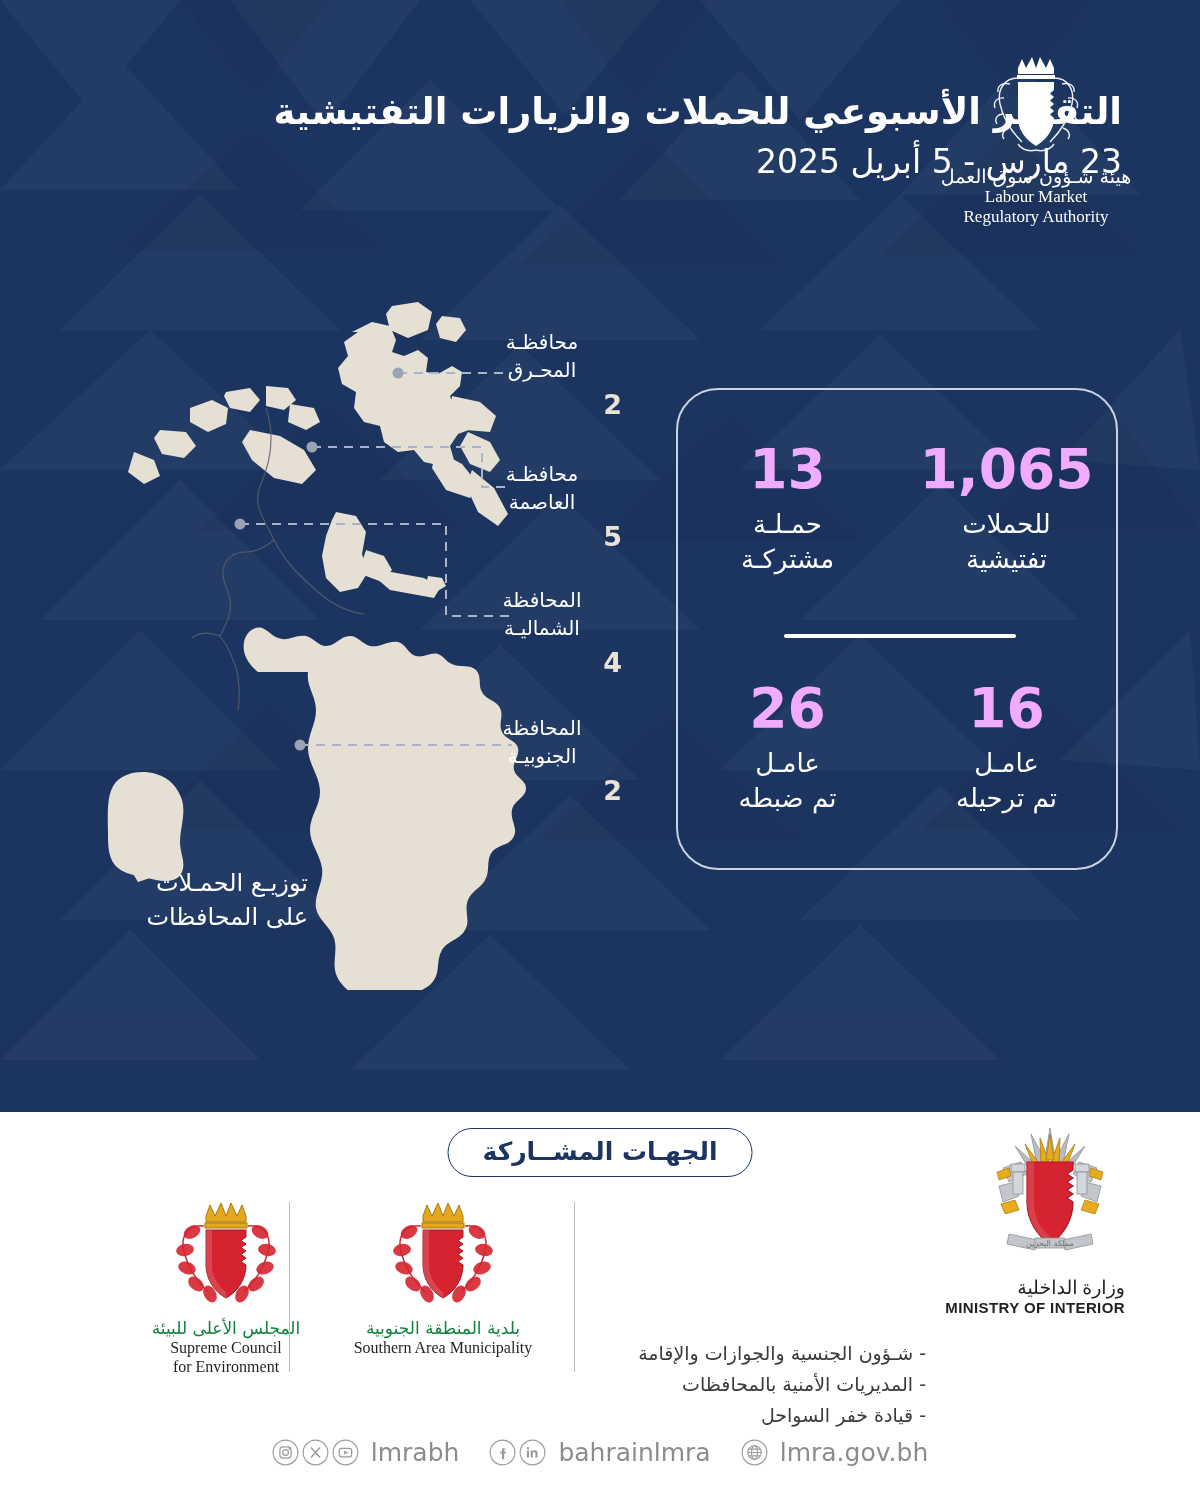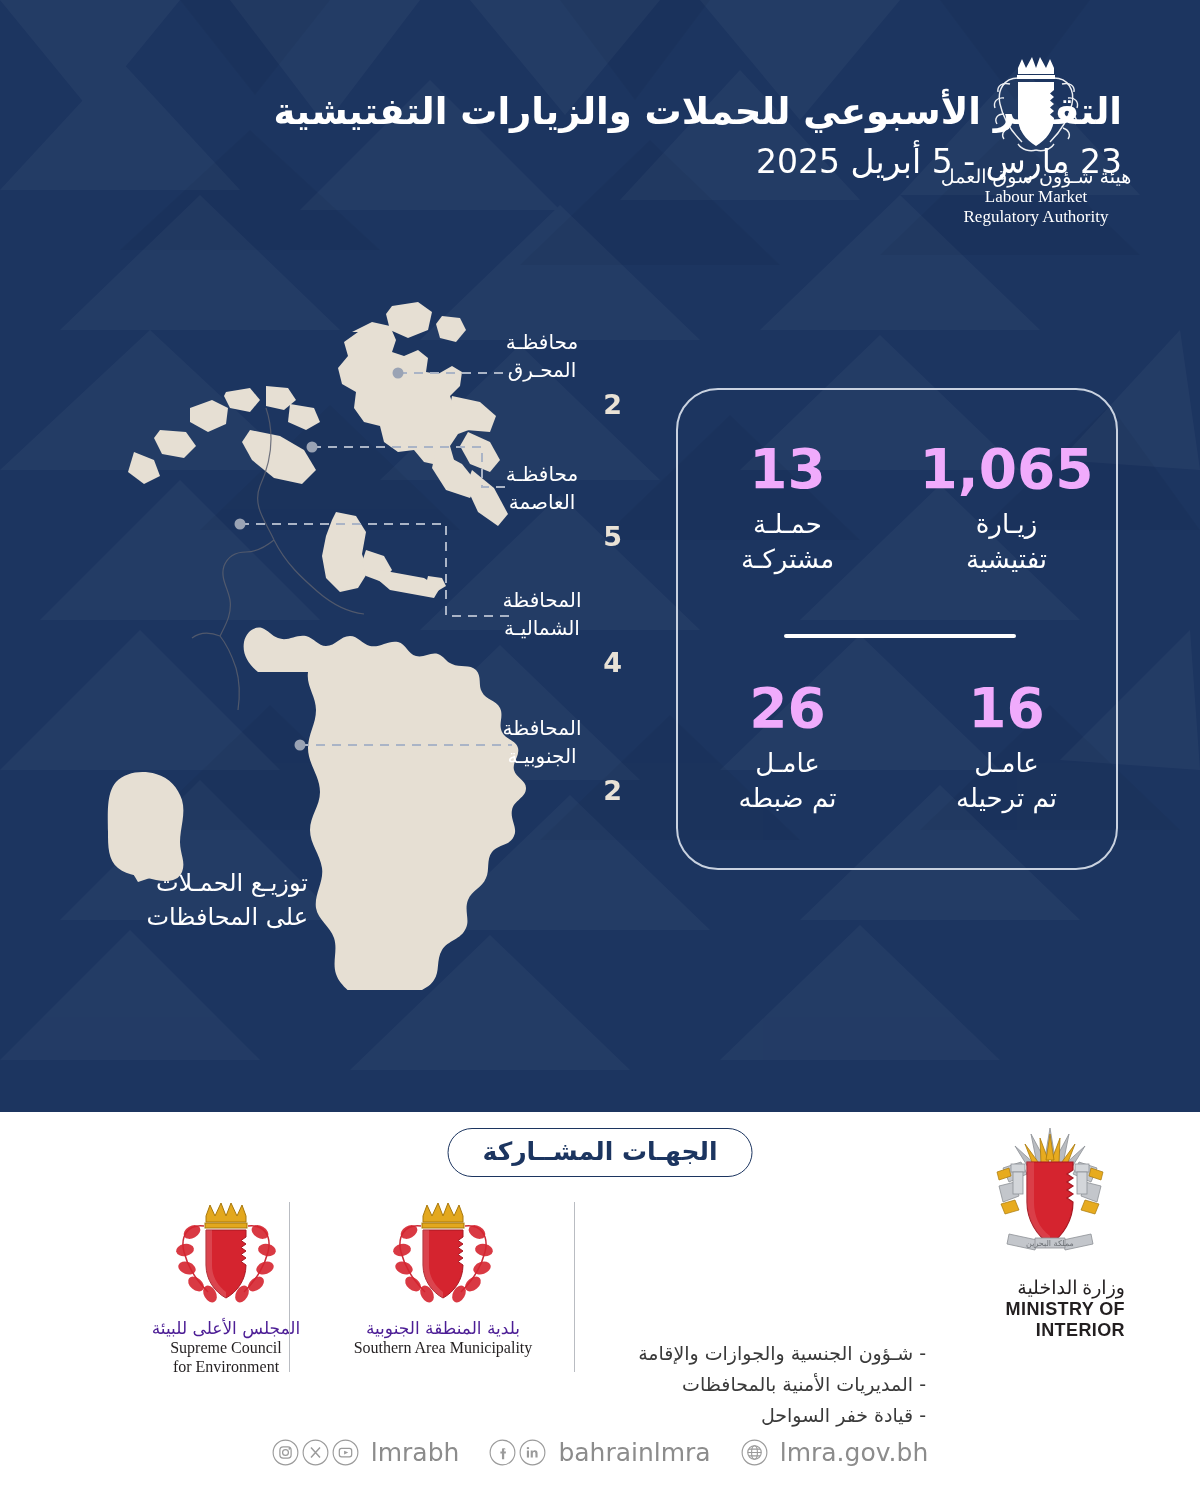--- a/index.html
+++ b/index.html
@@ -214,21 +214,21 @@
     height: 220px;
   }
   .partner {
     position: absolute;
     text-align: center;
     direction: rtl;
   }
   .partner-ar {
     font-family: "DejaVu Serif", serif;
     font-size: 17px;
-    color: #4c1d95;
+    color: #15803d;
     margin-top: 2px;
     white-space: nowrap;
   }
   .partner-en {
     font-family: "Liberation Serif", "DejaVu Serif", serif;
     font-size: 16px;
     color: #231f20;
     line-height: 1.2;
     direction: ltr;
   }
@@ -258,21 +258,21 @@
     text-align: right;
   }
   #moi-ar {
     font-family: Liberation Serif, serif;
     font-size: 19px;
     color: #231f20;
     white-space: nowrap;
   }
   #moi-en {
     font-family: "Liberation Sans", sans-serif;
-    font-size: 18px;
+    font-size: 15px;
     font-weight: bold;
     letter-spacing: 0.4px;
     color: #231f20;
     direction: ltr;
   }
 
   
   #social-row {
     position: absolute;
     left: 0;
@@ -520,21 +520,21 @@
           <div class="stat-num">13</div>
           <div class="stat-lbl">
             <span>حمـلـة</span>
             <span>مشتركـة</span>
           </div>
         </div>
 
         <div class="stat-cell" style="grid-column:1; grid-row:1;">
           <div class="stat-num">1,065</div>
           <div class="stat-lbl">
-            <span>زيـارة</span>
+            <span>للحملات</span>
             <span>تفتيشية</span>
           </div>
         </div>
 
         <div class="stat-cell" style="grid-column:2; grid-row:2;">
           <div class="stat-num">26</div>
           <div class="stat-lbl">
             <span>عامـل</span>
             <span>تم ضبطه</span>
           </div>

